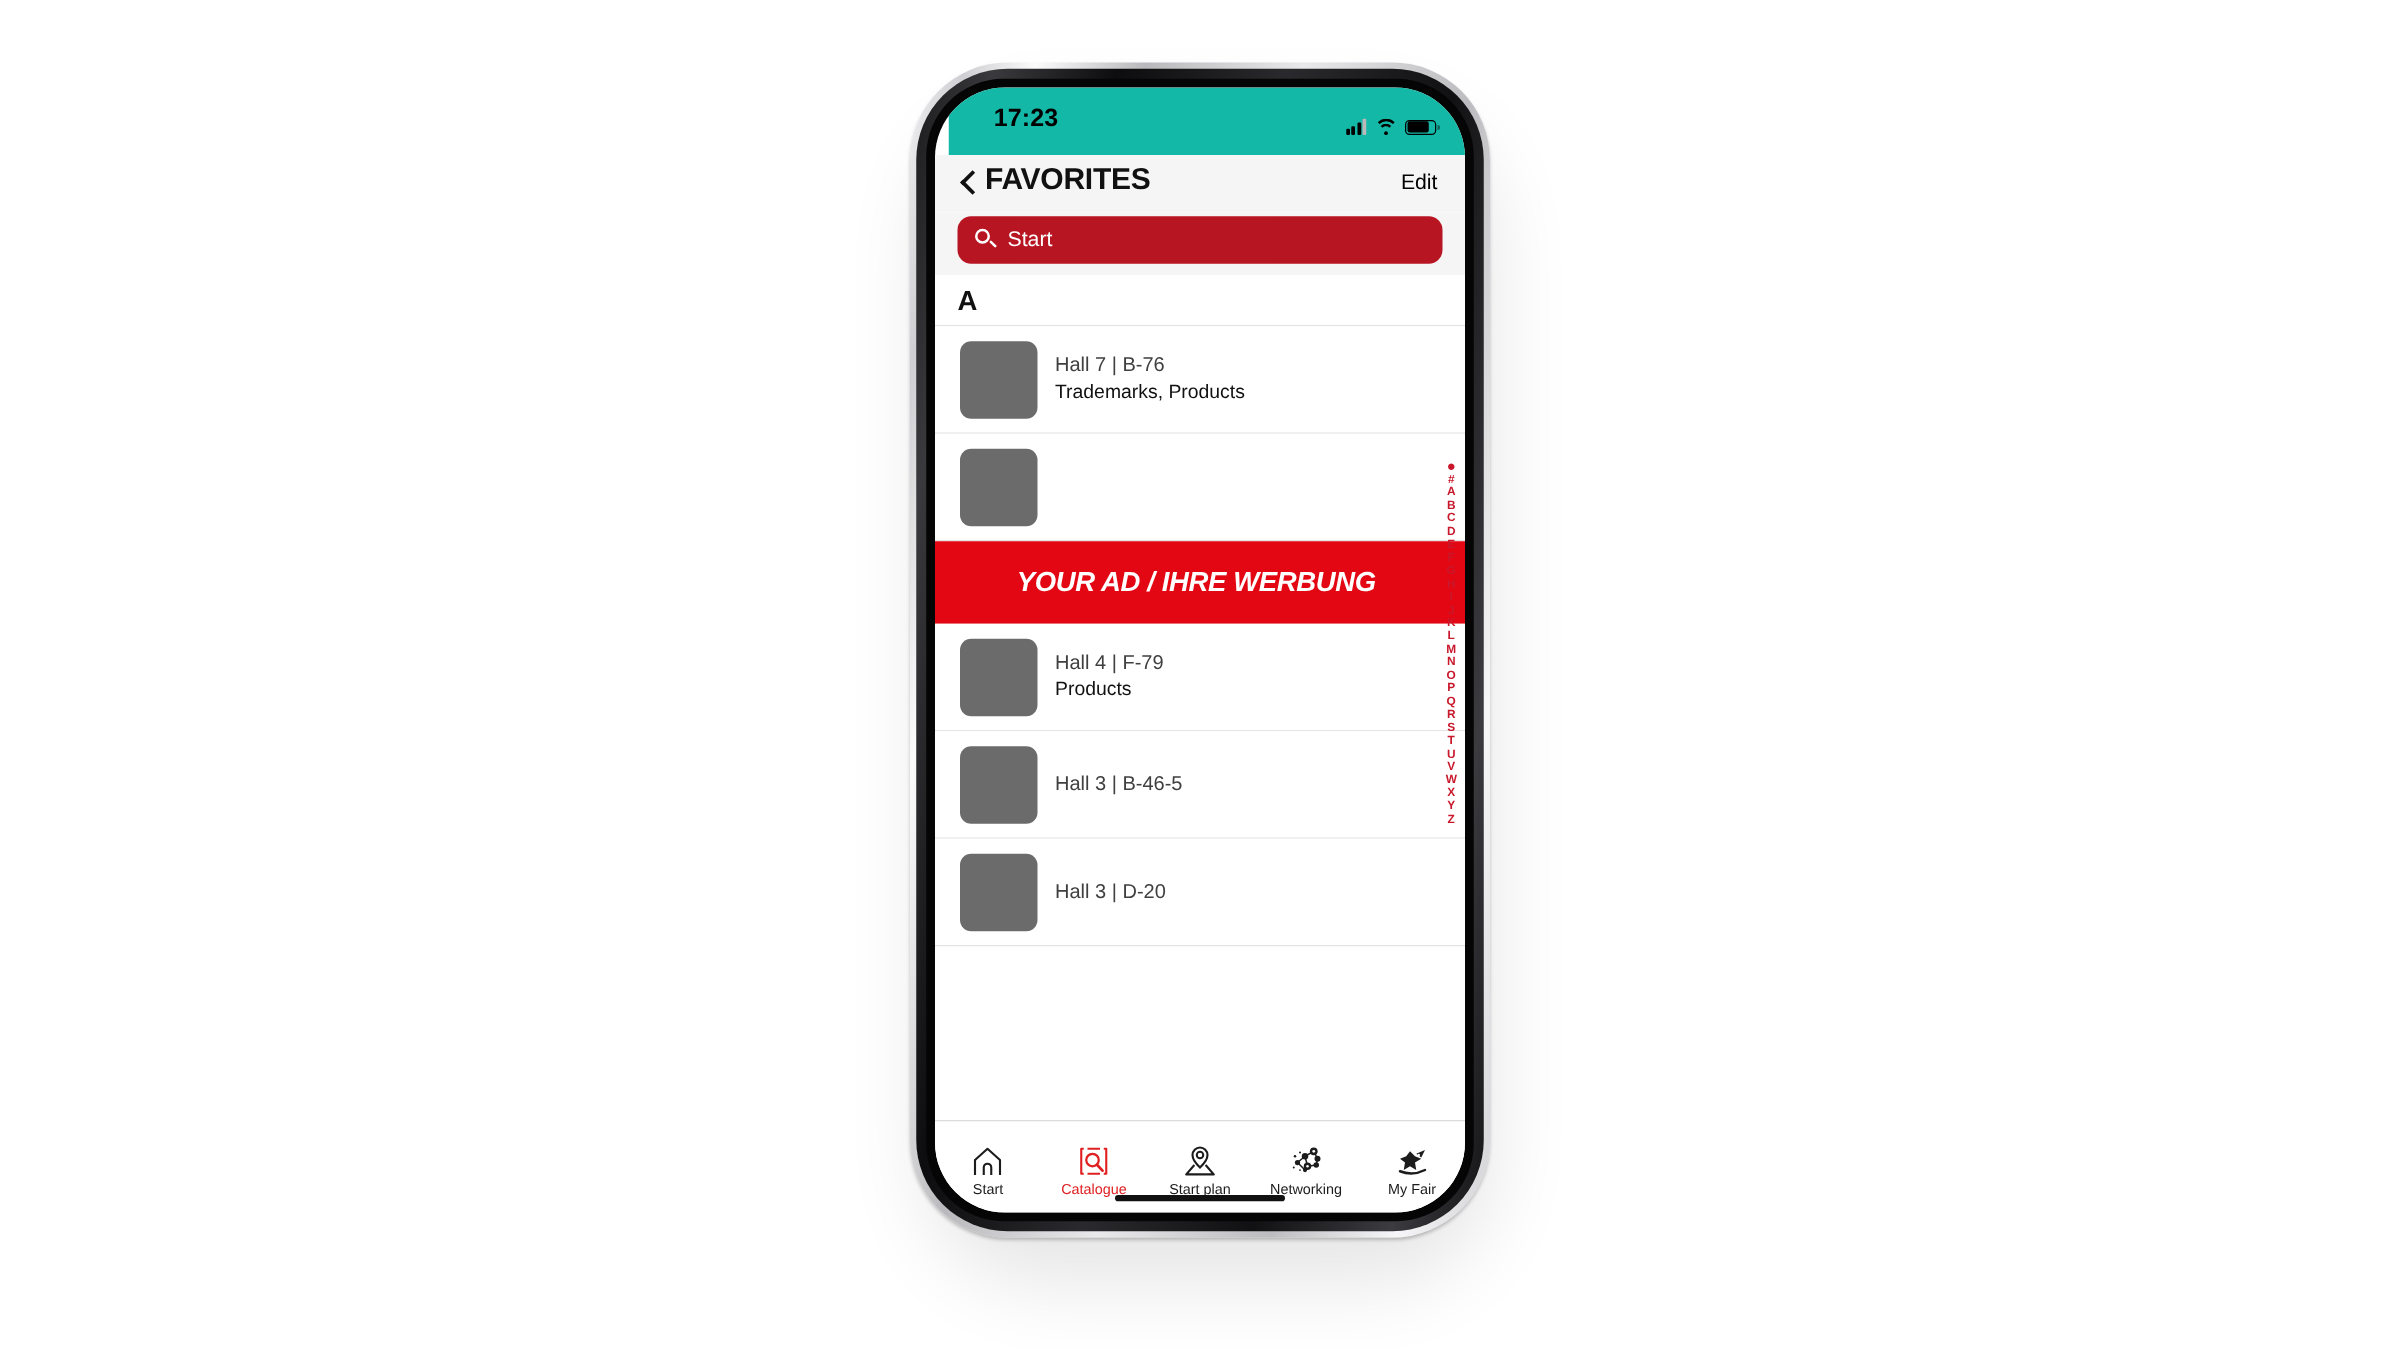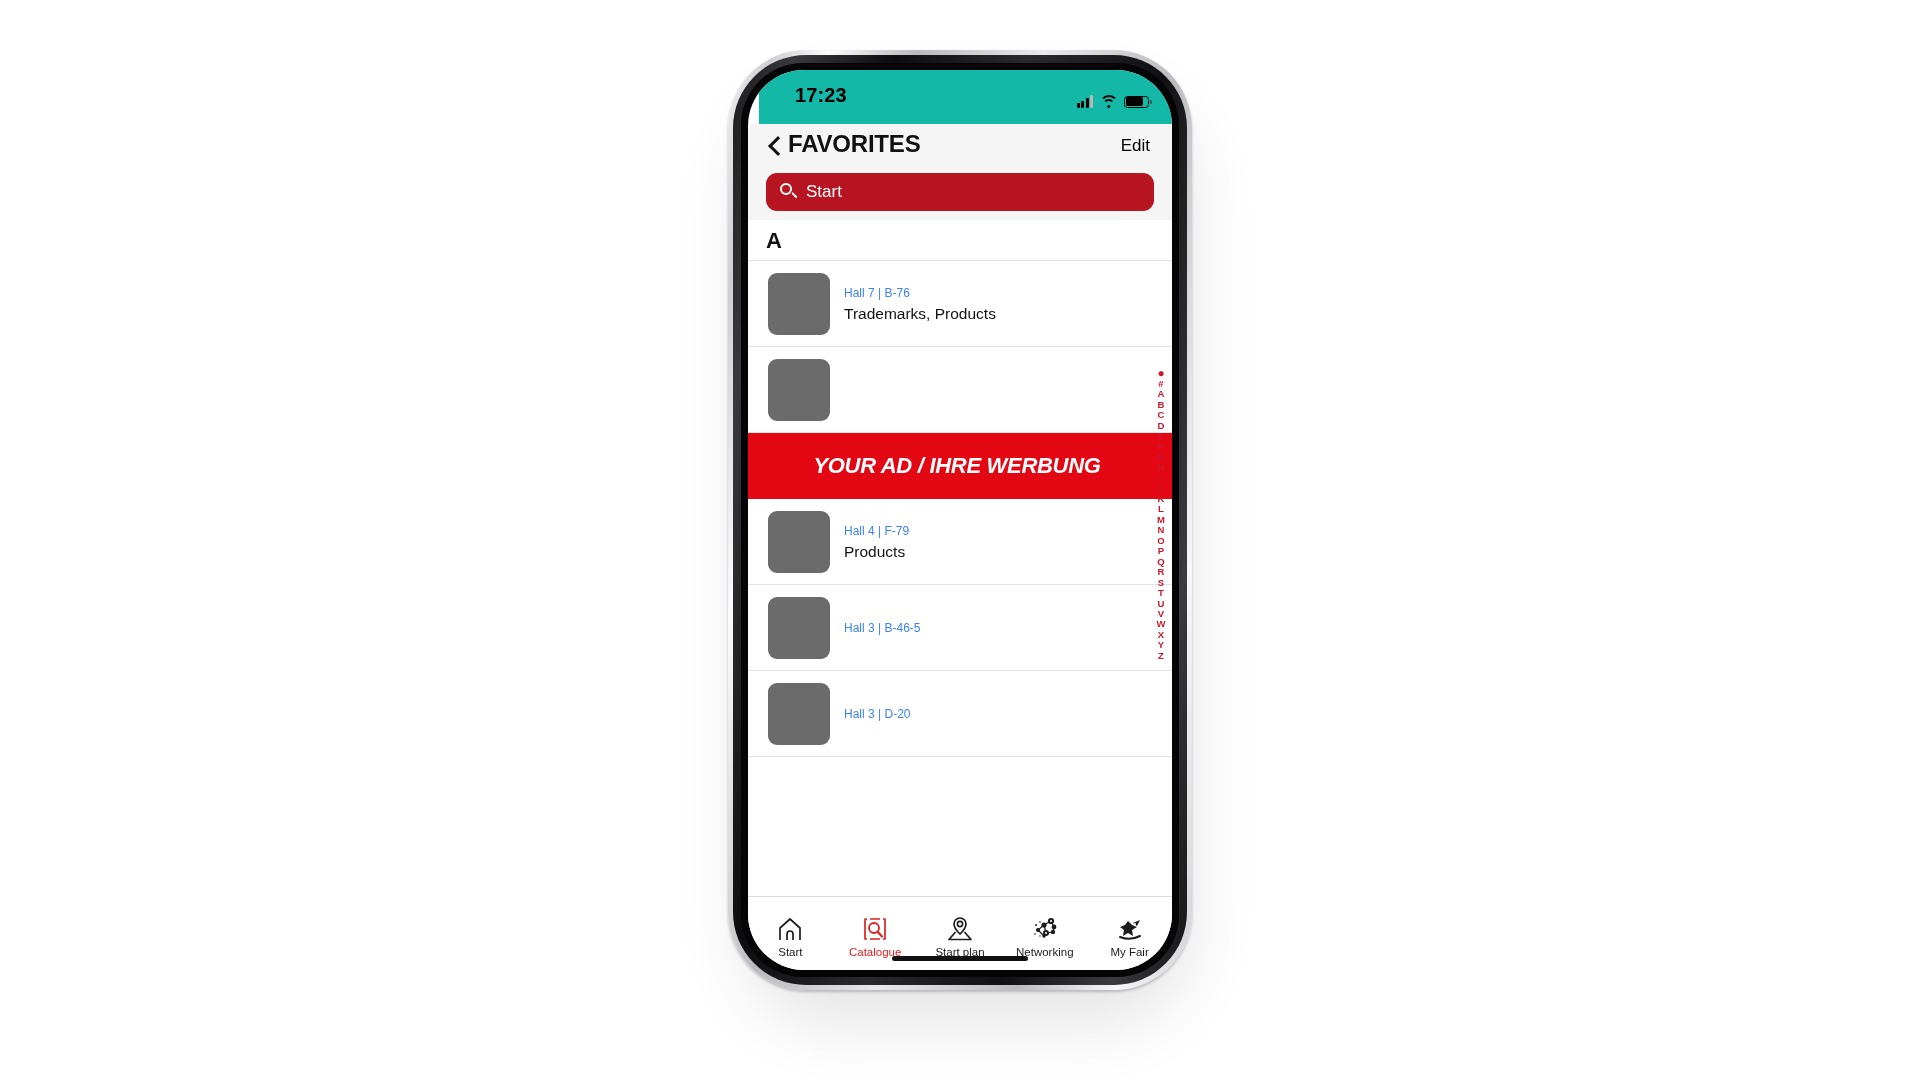--- a/index.html
+++ b/index.html
@@ -206,21 +206,21 @@
     width:62px; height:62px;
     background:#6b6b6b;
     border-radius:9px;
   }
   .row-text{
     position:absolute; left:96px; top:0;
     width: 280px; height:85px;
     display:flex; flex-direction:column; justify-content:center;
   }
   .row-line1{
-    font-size:12px; color:#3b82f6; line-height:20px;
+    font-size:16px; color:#404040; line-height:20px;
   }
   .row-line2{
     font-size:15.5px; color:#111; line-height:22px;
   }
 
   
   .ad-banner{
     position:relative;
     height:66px;
     background: var(--adRed, #e30613);

